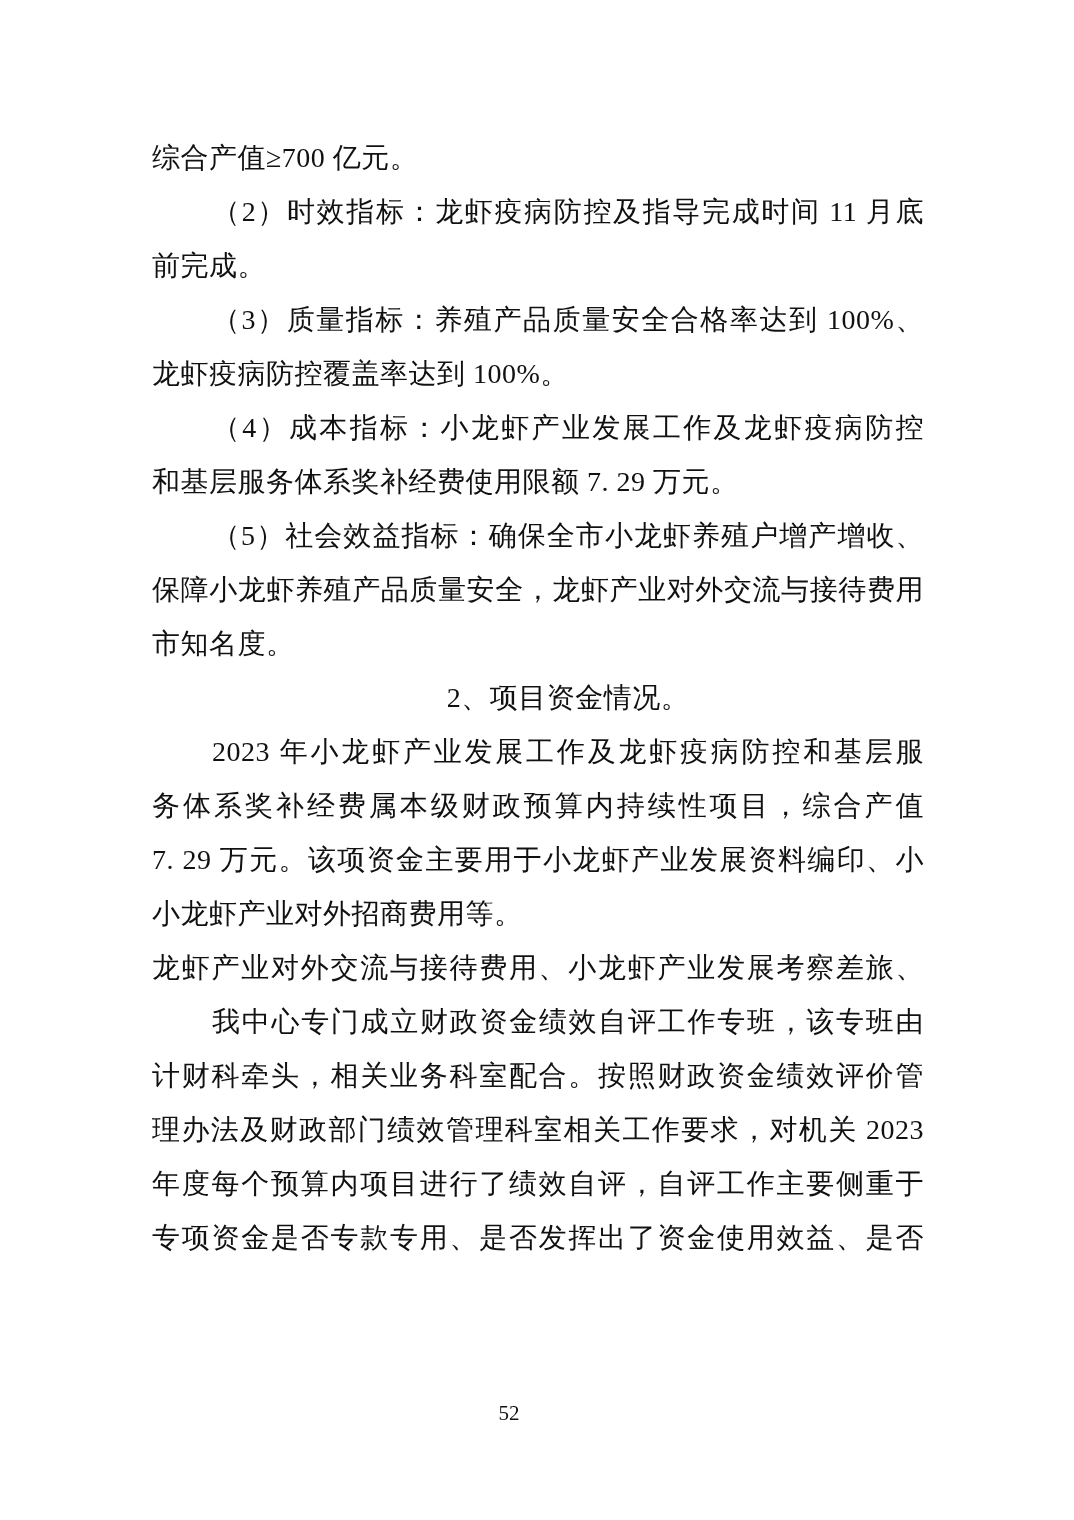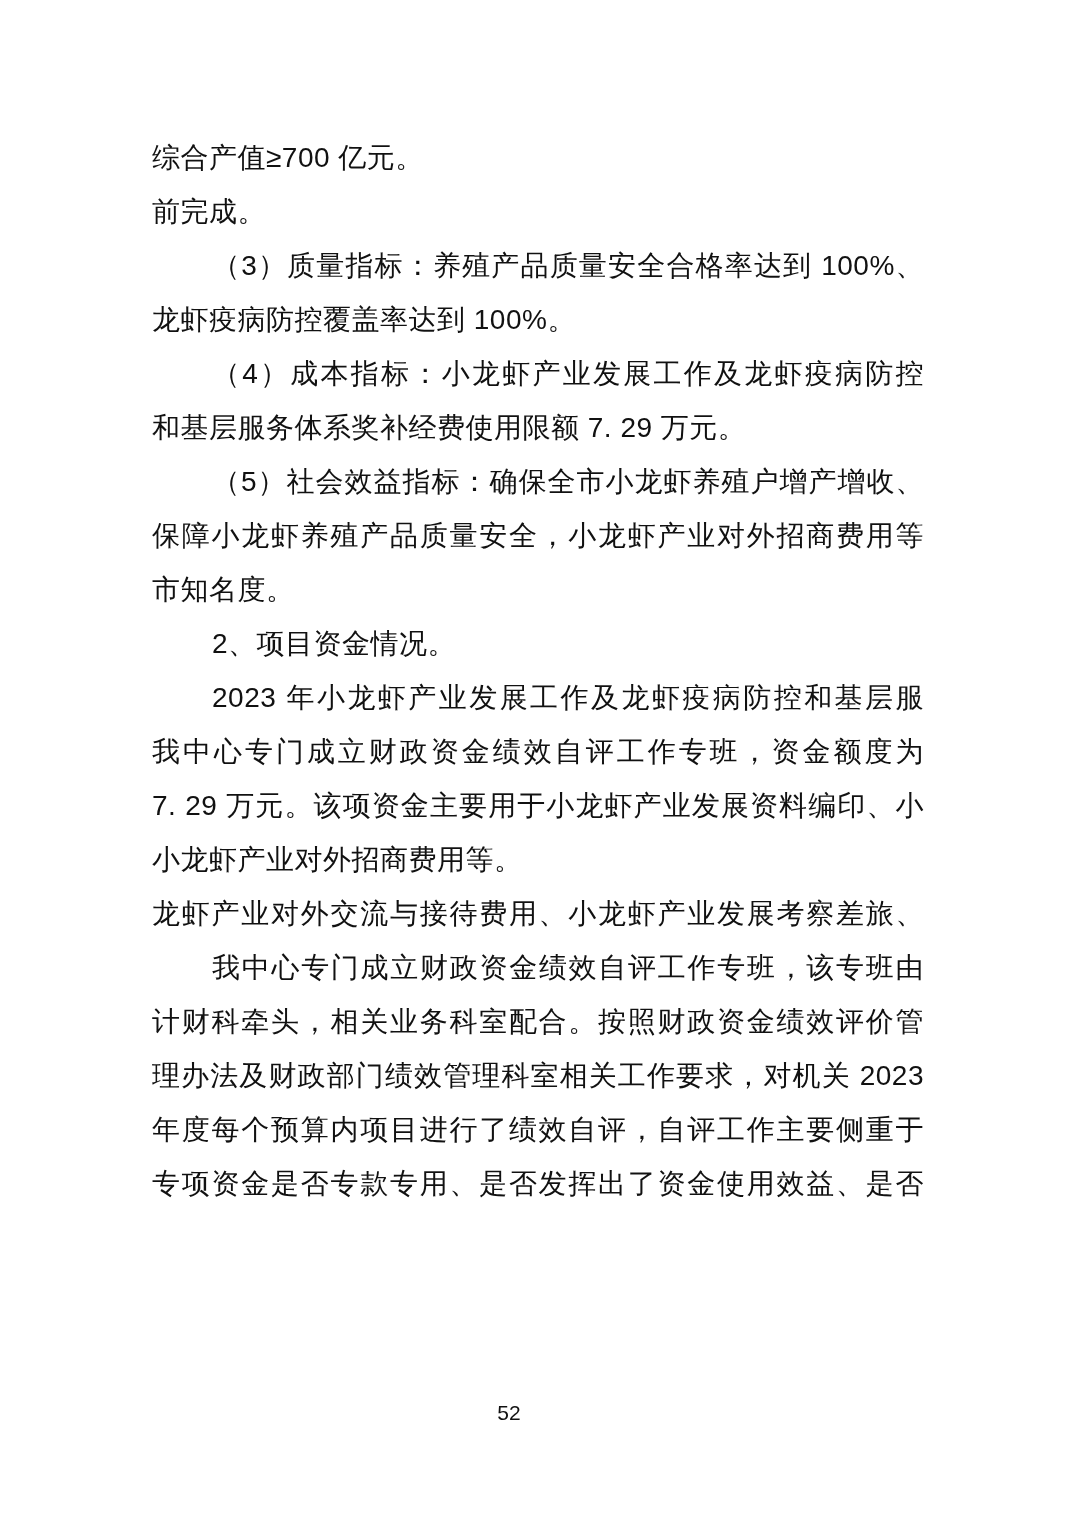--- a/index.html
+++ b/index.html
@@ -6,39 +6,40 @@
     margin: 0;
     padding: 0;
     background: #ffffff;
   }
   .page {
     position: relative;
     width: 1074px;
     height: 1520px;
     background: #ffffff;
     overflow: hidden;
-    font-family: Liberation Sans, sans-serif;
+    font-family: Liberation Serif, serif;
     color: #111111;
   }
   .content {
     position: absolute;
     left: 152px;
     top: 131px;
     width: 772px;
     font-size: 28px;
   }
   .line {
     display: block;
     height: 54px;
     line-height: 54px;
     text-align: left;
     letter-spacing: 0.5px;
   }
   .line.indent {
     text-indent: 60px;
+    text-align: center;
   }
   .line.j {
     text-align: justify;
     text-align-last: justify;
     text-justify: inter-character;
   }
   .footer {
     position: absolute;
     left: 0;
     top: 1398px;
@@ -48,31 +49,32 @@
     line-height: 30px;
     color: #111111;
   }
 </style>
 </head>
 <body>
 
 <div class="page">
   <div class="content">
     <div class="line">综合产值≥700 亿元。</div>
+    <div class="line indent j">（2）时效指标：龙虾疫病防控及指导完成时间 11 月底</div>
     <div class="line">前完成。</div>
     <div class="line indent j">（3）质量指标：养殖产品质量安全合格率达到 100%、</div>
     <div class="line">龙虾疫病防控覆盖率达到 100%。</div>
     <div class="line indent j">（4）成本指标：小龙虾产业发展工作及龙虾疫病防控</div>
     <div class="line">和基层服务体系奖补经费使用限额 7. 29 万元。</div>
     <div class="line indent j">（5）社会效益指标：确保全市小龙虾养殖户增产增收、</div>
-    <div class="line j">保障小龙虾养殖产品质量安全，小龙虾产业对外招商费用等</div>
+    <div class="line j">保障小龙虾养殖产品质量安全，龙虾产业对外交流与接待费用</div>
     <div class="line">市知名度。</div>
     <div class="line indent">2、项目资金情况。</div>
     <div class="line indent j">2023 年小龙虾产业发展工作及龙虾疫病防控和基层服</div>
-    <div class="line j">我中心专门成立财政资金绩效自评工作专班，资金额度为</div>
+    <div class="line j">务体系奖补经费属本级财政预算内持续性项目，综合产值</div>
     <div class="line j">7. 29 万元。该项资金主要用于小龙虾产业发展资料编印、小</div>
     <div class="line">小龙虾产业对外招商费用等。</div>
     <div class="line j">龙虾产业对外交流与接待费用、小龙虾产业发展考察差旅、</div>
     <div class="line indent j">我中心专门成立财政资金绩效自评工作专班，该专班由</div>
     <div class="line j">计财科牵头，相关业务科室配合。按照财政资金绩效评价管</div>
     <div class="line j">理办法及财政部门绩效管理科室相关工作要求，对机关 2023</div>
     <div class="line j">年度每个预算内项目进行了绩效自评，自评工作主要侧重于</div>
     <div class="line j">专项资金是否专款专用、是否发挥出了资金使用效益、是否</div>
   </div>
   <div class="footer">52</div>

